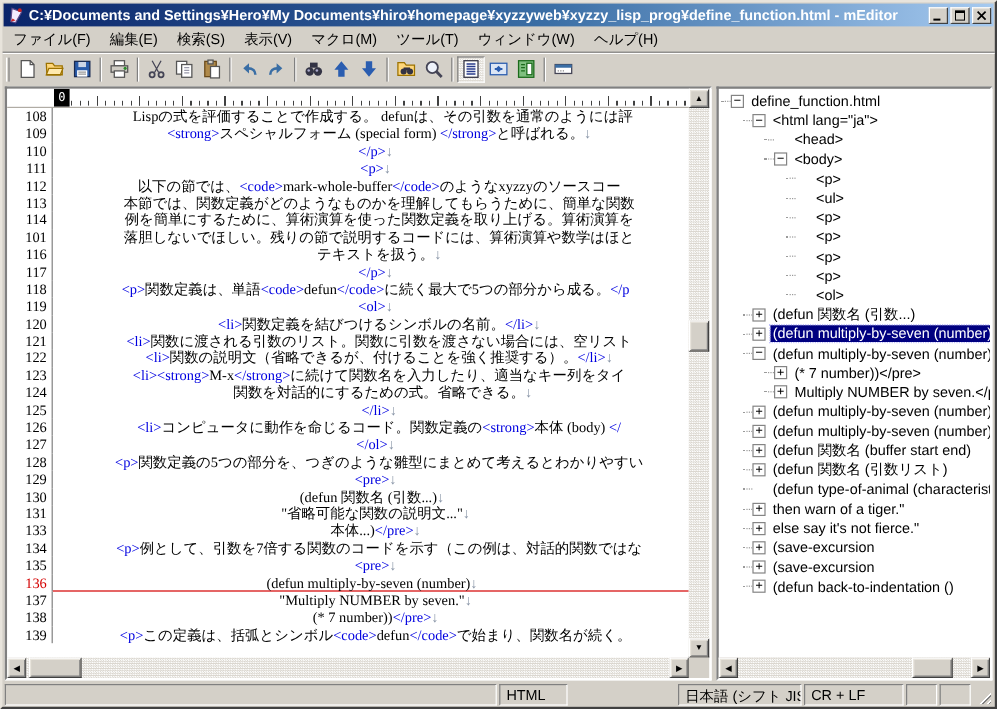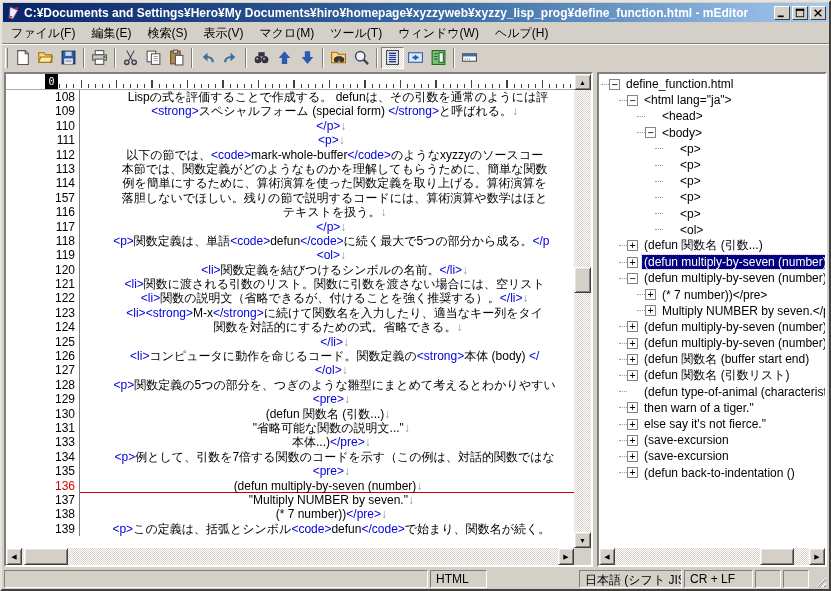--- a/index.html
+++ b/index.html
@@ -33,21 +33,21 @@
   .ruler{grid-column:1;grid-row:1;position:relative;background:#fff;border-bottom:1px solid #b0aca4;overflow:hidden;}
   .ruler .ticks{position:absolute;left:39px;right:0;bottom:1px;height:4px;
     background-image:repeating-linear-gradient(90deg,#404040 0 1px,transparent 1px 7.1px);}
   .ruler .ticks5{position:absolute;left:39px;right:0;bottom:1px;height:8px;
     background-image:repeating-linear-gradient(90deg,#404040 0 1px,transparent 1px 35.5px);}
   .rnum{position:absolute;top:16px;font-size:10px;font-family:"DejaVu Sans Mono",monospace;color:#000;line-height:11px;}
   .rcur{position:absolute;top:0;left:39px;width:13px;height:15px;background:#000;color:#fff;font-size:10px;font-family:"DejaVu Sans Mono",monospace;
         display:flex;align-items:center;justify-content:center;}
   
   .edrows{grid-column:1;grid-row:2;overflow:hidden;background:#fff;}
-  .ed-row{display:flex;height:14.4px;line-height:14.4px;font-family:Liberation Sans, sans-serif;font-size:12px;white-space:pre;padding-left:36px;}
+  .ed-row{display:flex;height:14.4px;line-height:14.4px;font-family:Liberation Serif, serif;font-size:12px;white-space:pre;}
   .gut{flex:0 0 38px;text-align:right;padding-right:4px;border-right:1px solid #808080;color:#000;}
   .txt{flex:1;padding-left:2px;overflow:hidden;text-align:center;}
   .ed-row.cur .gut{color:#d40000;}
   .ed-row.cur .txt{background:linear-gradient(#d40000,#d40000) left bottom/100% 1px no-repeat;}
   .tag{color:#0000e0;}
   .eol{color:#8a96a8;}
   
   .track{background:conic-gradient(#fff 0 25%,#d8d4cc 0 50%,#fff 0 75%,#d8d4cc 0) 0 0/2px 2px;}
   .vscroll{grid-column:2;grid-row:1/span 2;display:flex;flex-direction:column;width:17px;}
   .hscroll{grid-column:1;grid-row:3;display:flex;height:17px;}
@@ -309,21 +309,21 @@
           <span class="rnum" style="left: 538px;">70</span>
         </div>
       <div class="edrows" id="edrows">
           <div class="ed-row"><span class="gut">108</span><span class="txt"><span>      Lispの式を評価することで作成する。 defunは、その引数を通常のようには評</span></span></div>
           <div class="ed-row"><span class="gut">109</span><span class="txt"><span>    </span><span class="tag">&lt;strong&gt;</span><span>スペシャルフォーム (special form) </span><span class="tag">&lt;/strong&gt;</span><span>と呼ばれる。</span><span class="eol">↓</span></span></div>
           <div class="ed-row"><span class="gut">110</span><span class="txt"><span>  </span><span class="tag">&lt;/p&gt;</span><span class="eol">↓</span></span></div>
           <div class="ed-row"><span class="gut">111</span><span class="txt"><span>  </span><span class="tag">&lt;p&gt;</span><span class="eol">↓</span></span></div>
           <div class="ed-row"><span class="gut">112</span><span class="txt"><span>    以下の節では、</span><span class="tag">&lt;code&gt;</span><span>mark-whole-buffer</span><span class="tag">&lt;/code&gt;</span><span>のようなxyzzyのソースコー</span></span></div>
           <div class="ed-row"><span class="gut">113</span><span class="txt"><span>    本節では、関数定義がどのようなものかを理解してもらうために、簡単な関数</span></span></div>
           <div class="ed-row"><span class="gut">114</span><span class="txt"><span>    例を簡単にするために、算術演算を使った関数定義を取り上げる。算術演算を</span></span></div>
-          <div class="ed-row"><span class="gut">157</span><span class="txt"><span>    落胆しないでほしい。残りの節で説明するコードには、算術演算や数学はほと</span></span></div>
+          <div class="ed-row"><span class="gut">101</span><span class="txt"><span>    落胆しないでほしい。残りの節で説明するコードには、算術演算や数学はほと</span></span></div>
           <div class="ed-row"><span class="gut">116</span><span class="txt"><span>    テキストを扱う。</span><span class="eol">↓</span></span></div>
           <div class="ed-row"><span class="gut">117</span><span class="txt"><span>  </span><span class="tag">&lt;/p&gt;</span><span class="eol">↓</span></span></div>
           <div class="ed-row"><span class="gut">118</span><span class="txt"><span>  </span><span class="tag">&lt;p&gt;</span><span>関数定義は、単語</span><span class="tag">&lt;code&gt;</span><span>defun</span><span class="tag">&lt;/code&gt;</span><span>に続く最大で5つの部分から成る。</span><span class="tag">&lt;/p</span></span></div>
           <div class="ed-row"><span class="gut">119</span><span class="txt"><span>  </span><span class="tag">&lt;ol&gt;</span><span class="eol">↓</span></span></div>
           <div class="ed-row"><span class="gut">120</span><span class="txt"><span>    </span><span class="tag">&lt;li&gt;</span><span>関数定義を結びつけるシンボルの名前。</span><span class="tag">&lt;/li&gt;</span><span class="eol">↓</span></span></div>
           <div class="ed-row"><span class="gut">121</span><span class="txt"><span>    </span><span class="tag">&lt;li&gt;</span><span>関数に渡される引数のリスト。関数に引数を渡さない場合には、空リスト</span></span></div>
           <div class="ed-row"><span class="gut">122</span><span class="txt"><span>    </span><span class="tag">&lt;li&gt;</span><span>関数の説明文（省略できるが、付けることを強く推奨する）。</span><span class="tag">&lt;/li&gt;</span><span class="eol">↓</span></span></div>
           <div class="ed-row"><span class="gut">123</span><span class="txt"><span>    </span><span class="tag">&lt;li&gt;</span><span class="tag">&lt;strong&gt;</span><span>M-x</span><span class="tag">&lt;/strong&gt;</span><span>に続けて関数名を入力したり、適当なキー列をタイ</span></span></div>
           <div class="ed-row"><span class="gut">124</span><span class="txt"><span>      関数を対話的にするための式。省略できる。</span><span class="eol">↓</span></span></div>
           <div class="ed-row"><span class="gut">125</span><span class="txt"><span>    </span><span class="tag">&lt;/li&gt;</span><span class="eol">↓</span></span></div>
@@ -383,20 +383,25 @@
             <span class="tlabel">&lt;body&gt;</span>
           </div>
           <div class="trow" style="padding-left: 56px;">
             <span class="tstub"></span>
             <span class="tbox none"></span>
             <span class="tlabel">&lt;p&gt;</span>
           </div>
           <div class="trow" style="padding-left: 56px;">
             <span class="tstub"></span>
             <span class="tbox none"></span>
+            <span class="tlabel">&lt;ul&gt;</span>
+          </div>
+          <div class="trow" style="padding-left: 56px;">
+            <span class="tstub"></span>
+            <span class="tbox none"></span>
             <span class="tlabel">&lt;p&gt;</span>
           </div>
           <div class="trow" style="padding-left: 56px;">
             <span class="tstub"></span>
             <span class="tbox none"></span>
             <span class="tlabel">&lt;p&gt;</span>
           </div>
           <div class="trow" style="padding-left: 56px;">
             <span class="tstub"></span>
             <span class="tbox none"></span>
@@ -496,18 +501,18 @@
         <button class="sbtn">▶</button>
       </div>
     </div>
   </div>
 
   <div class="statusbar" id="statusbar">
       <div class="spanel" style="flex: 1 1 0%;"></div>
       <div class="spanel" style="width: 57px;">HTML</div>
       <div class="spanel" style="width: 88px; margin-top: 35px;">136行, 1桁</div>
       <div class="spanel" style="width: 103px;">日本語 (シフト JIS)</div>
-      <div class="spanel" style="width: 69px;">CR + LF</div>
+      <div class="spanel" style="width: 83px;">CR + LF</div>
       <div class="spanel" style="width: 26px;"></div>
       <div class="spanel" style="width: 26px;"></div>
       <div class="spanel sgrip"></div>
     </div>
 </div>
 
 </body></html>

